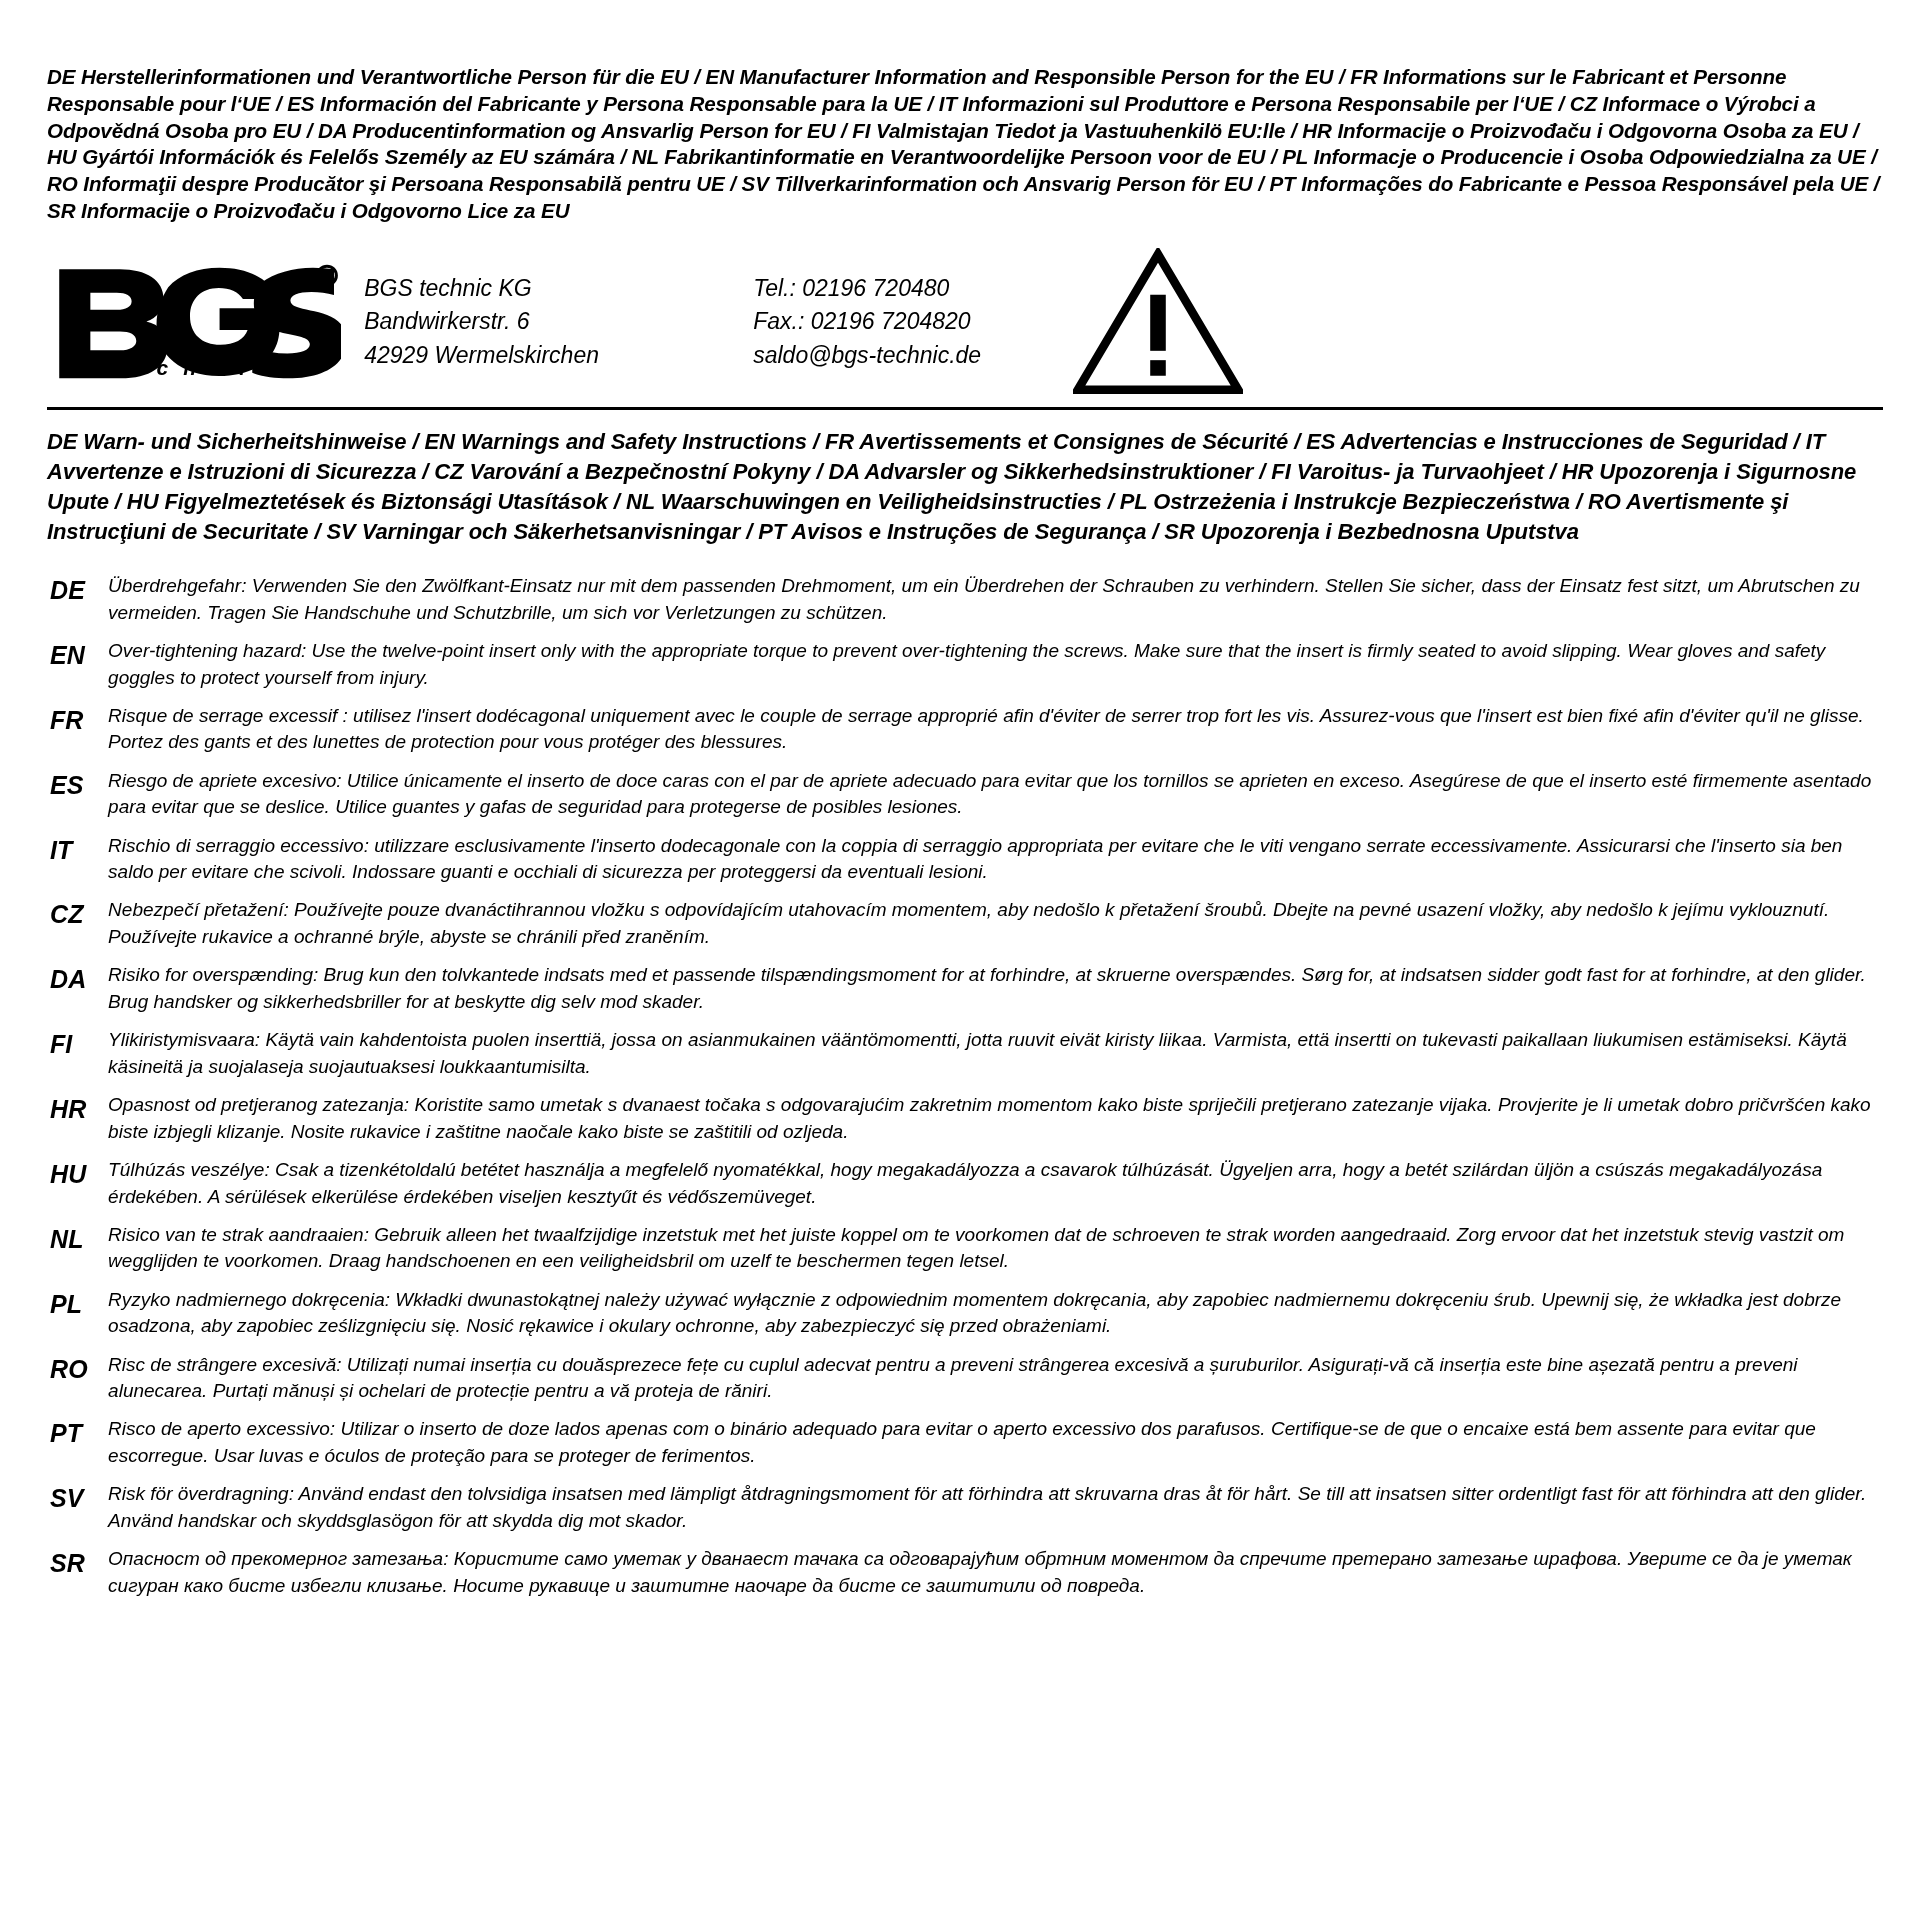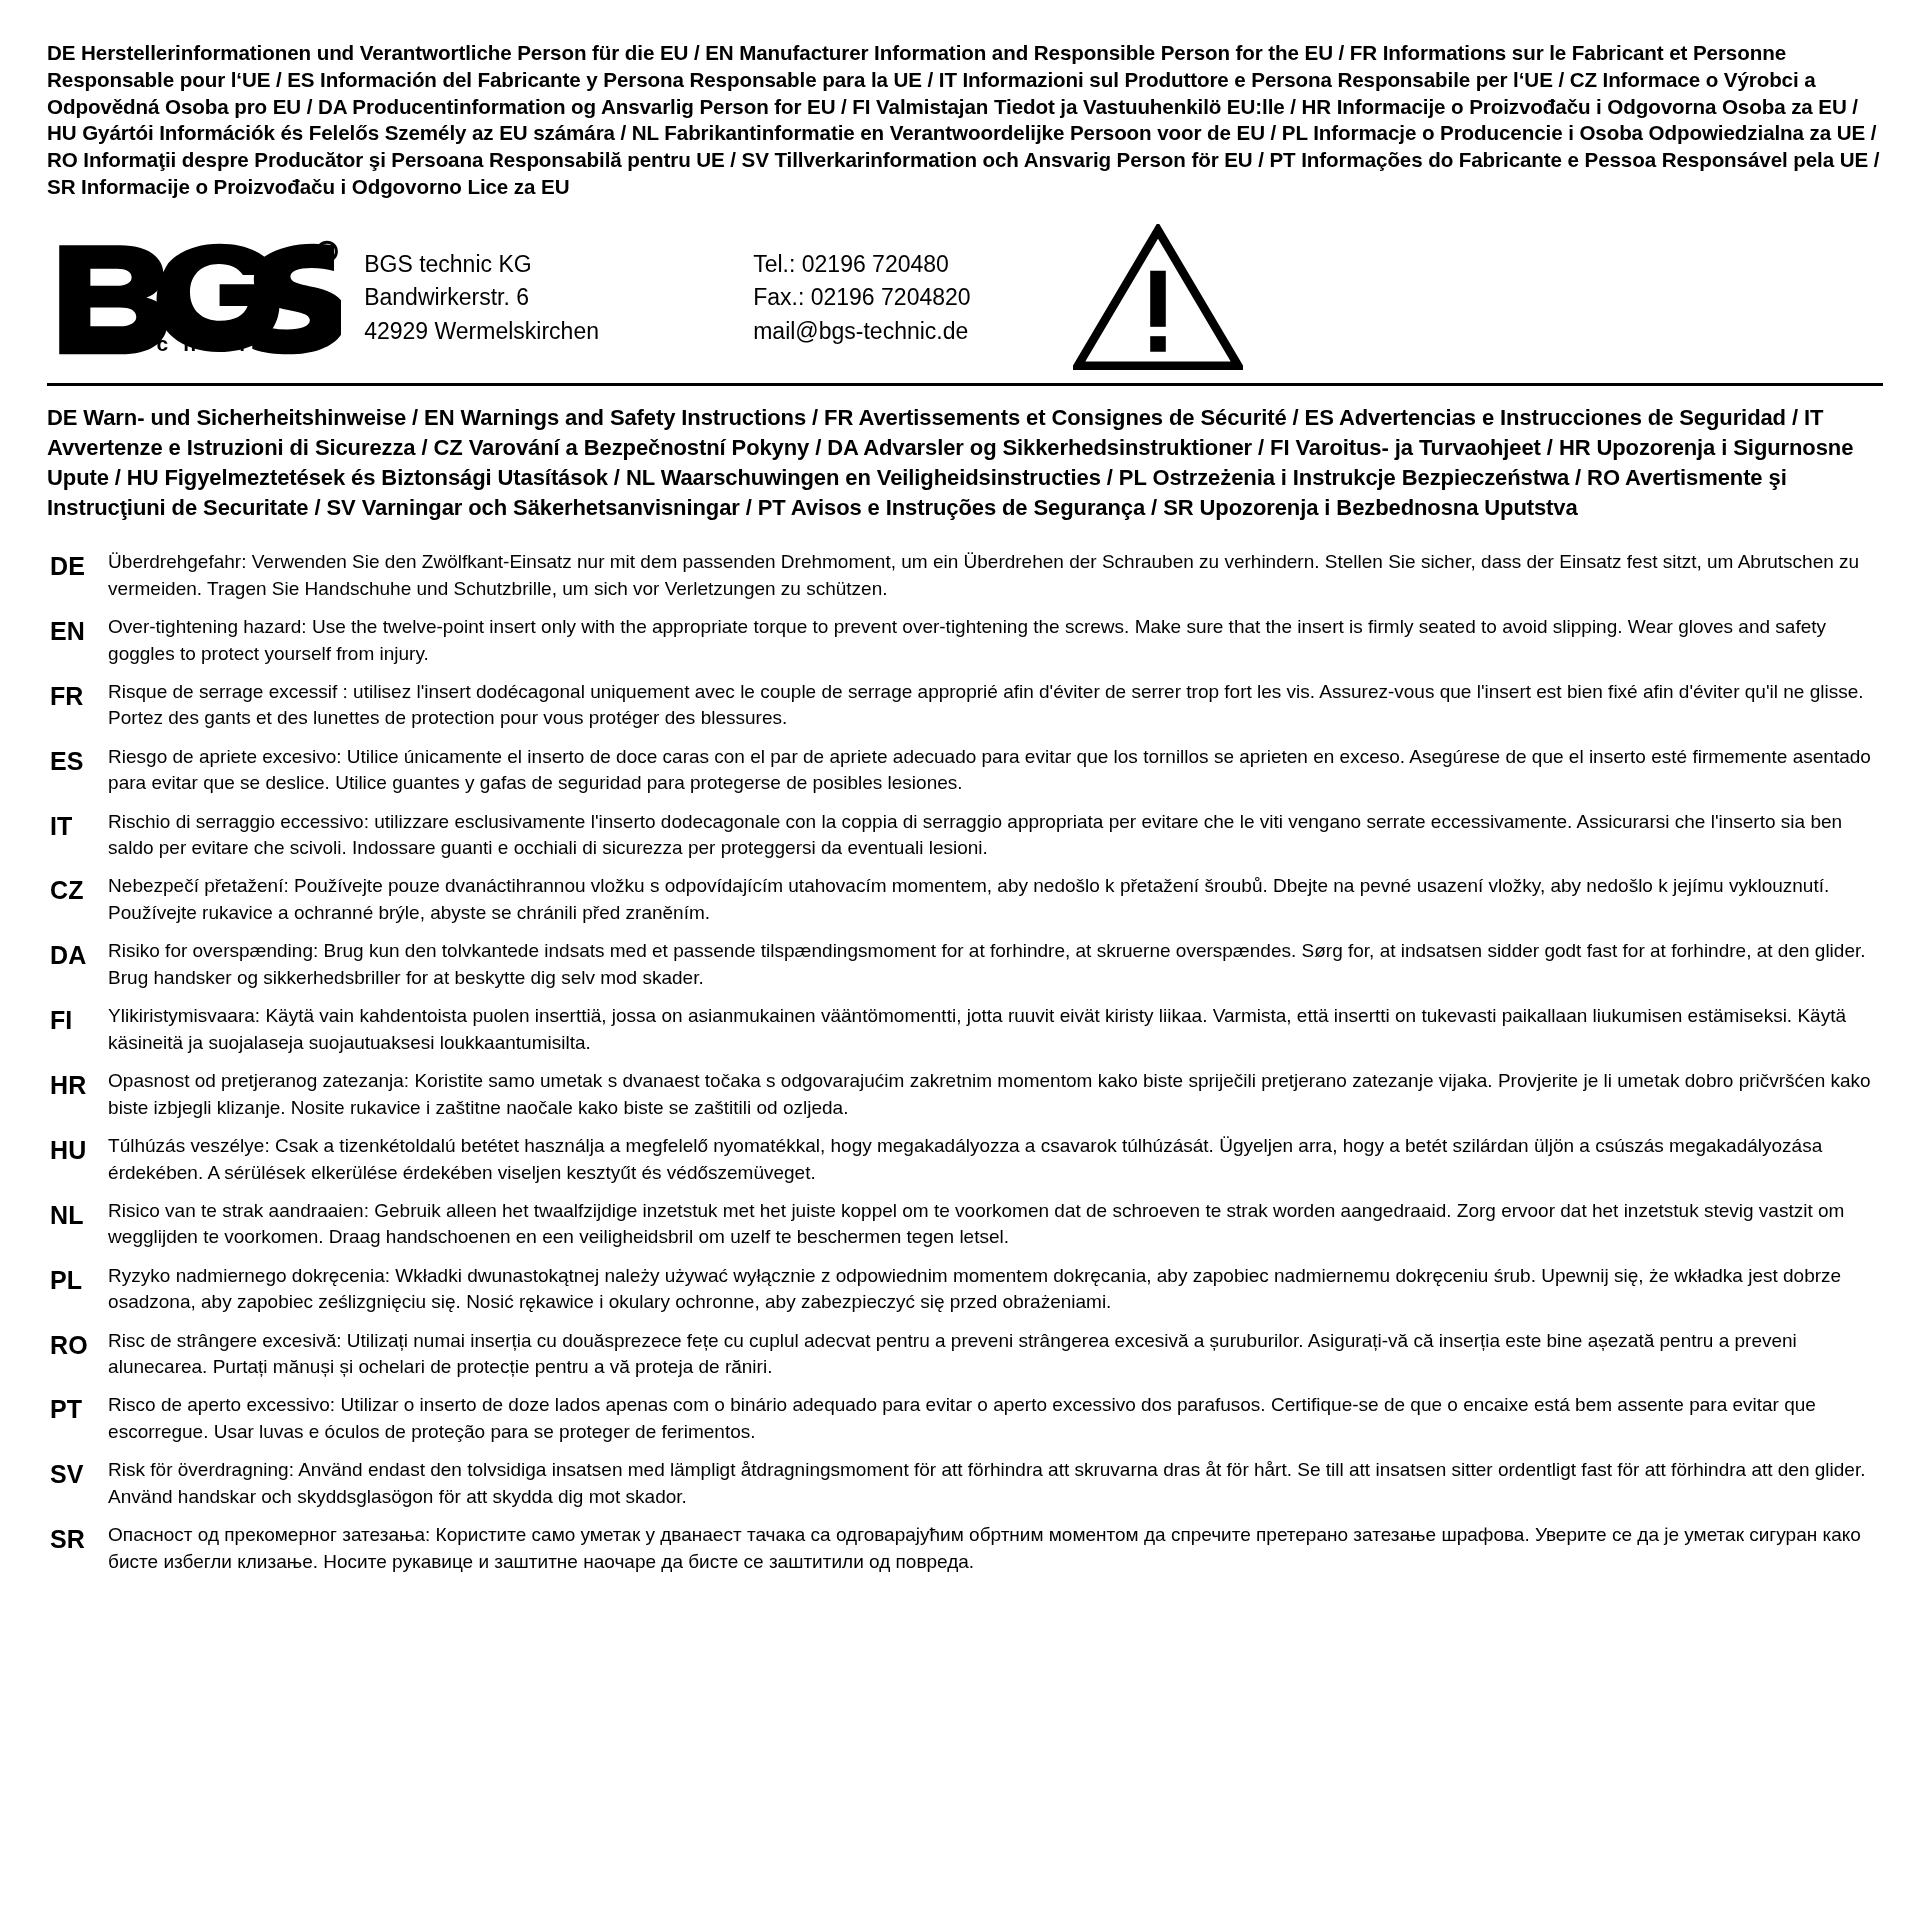--- a/index.html
+++ b/index.html
@@ -11,21 +11,22 @@
     width: 1930px;
     height: 1930px;
     font-family: "Liberation Sans", sans-serif;
     color: #000000;
     -webkit-font-smoothing: antialiased;
   }
   .page {
     box-sizing: border-box;
     width: 1930px;
     height: 1930px;
-    padding: 40px 47px 0 47px;
+    padding: 64px 47px 0 47px;
+    font-style: italic;
   }
 
   
   .head-langs {
     font-size: 20.6px;
     font-weight: bold;
     line-height: 1.30;
     letter-spacing: -0.1px;
     margin: 0 0 18.7px 0;
   }
@@ -136,21 +137,21 @@
 
     <div class="addr">
       <div>BGS technic KG</div>
       <div>Bandwirkerstr. 6</div>
       <div>42929 Wermelskirchen</div>
     </div>
 
     <div class="contact">
       <div>Tel.: 02196 720480</div>
       <div>Fax.: 02196 7204820</div>
-      <div>mail@bgs-technic.de</div>
+      <div>saldo@bgs-technic.de</div>
     </div>
 
 
     <div class="warn-tri">
       <svg width="170" height="148" viewBox="0 0 218 190" aria-hidden="true">
         <path d="M109 8 L212 182 L6 182 Z" fill="none" stroke="#000" stroke-width="11" stroke-linejoin="miter"></path>
         <rect x="99" y="60" width="20" height="72" fill="#000"></rect>
         <rect x="99" y="144" width="20" height="20" fill="#000"></rect>
       </svg>
     </div>

